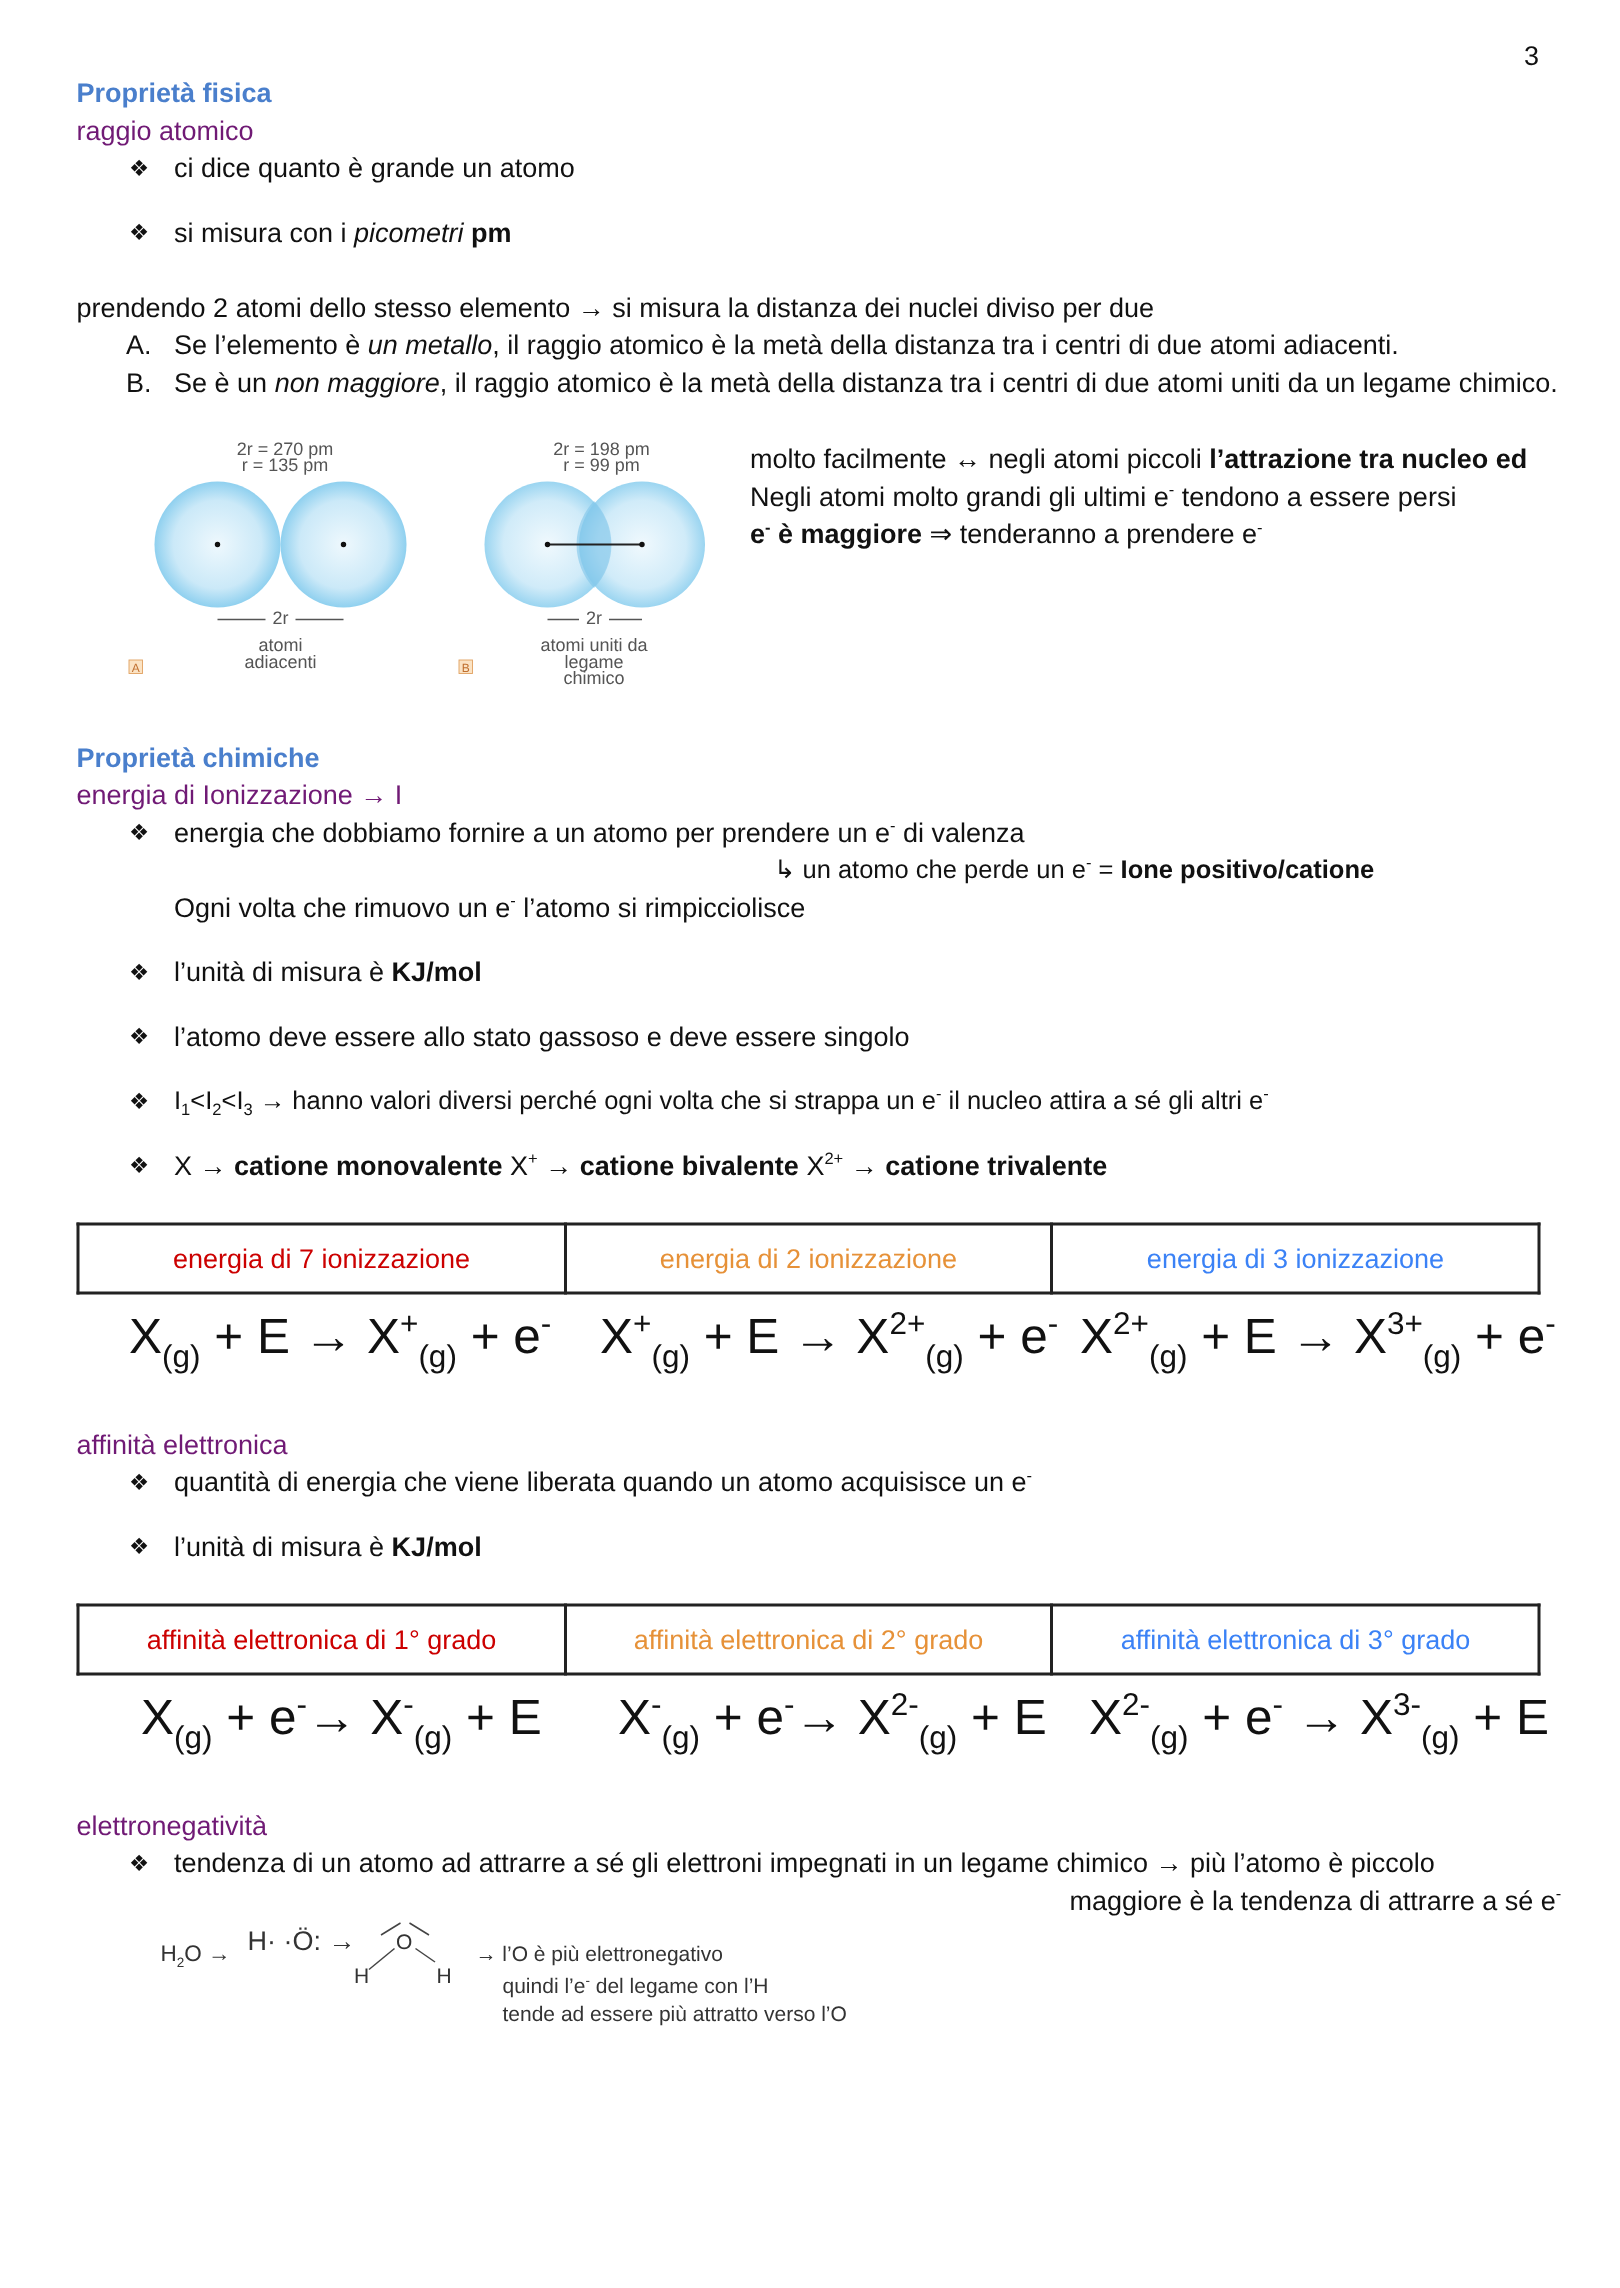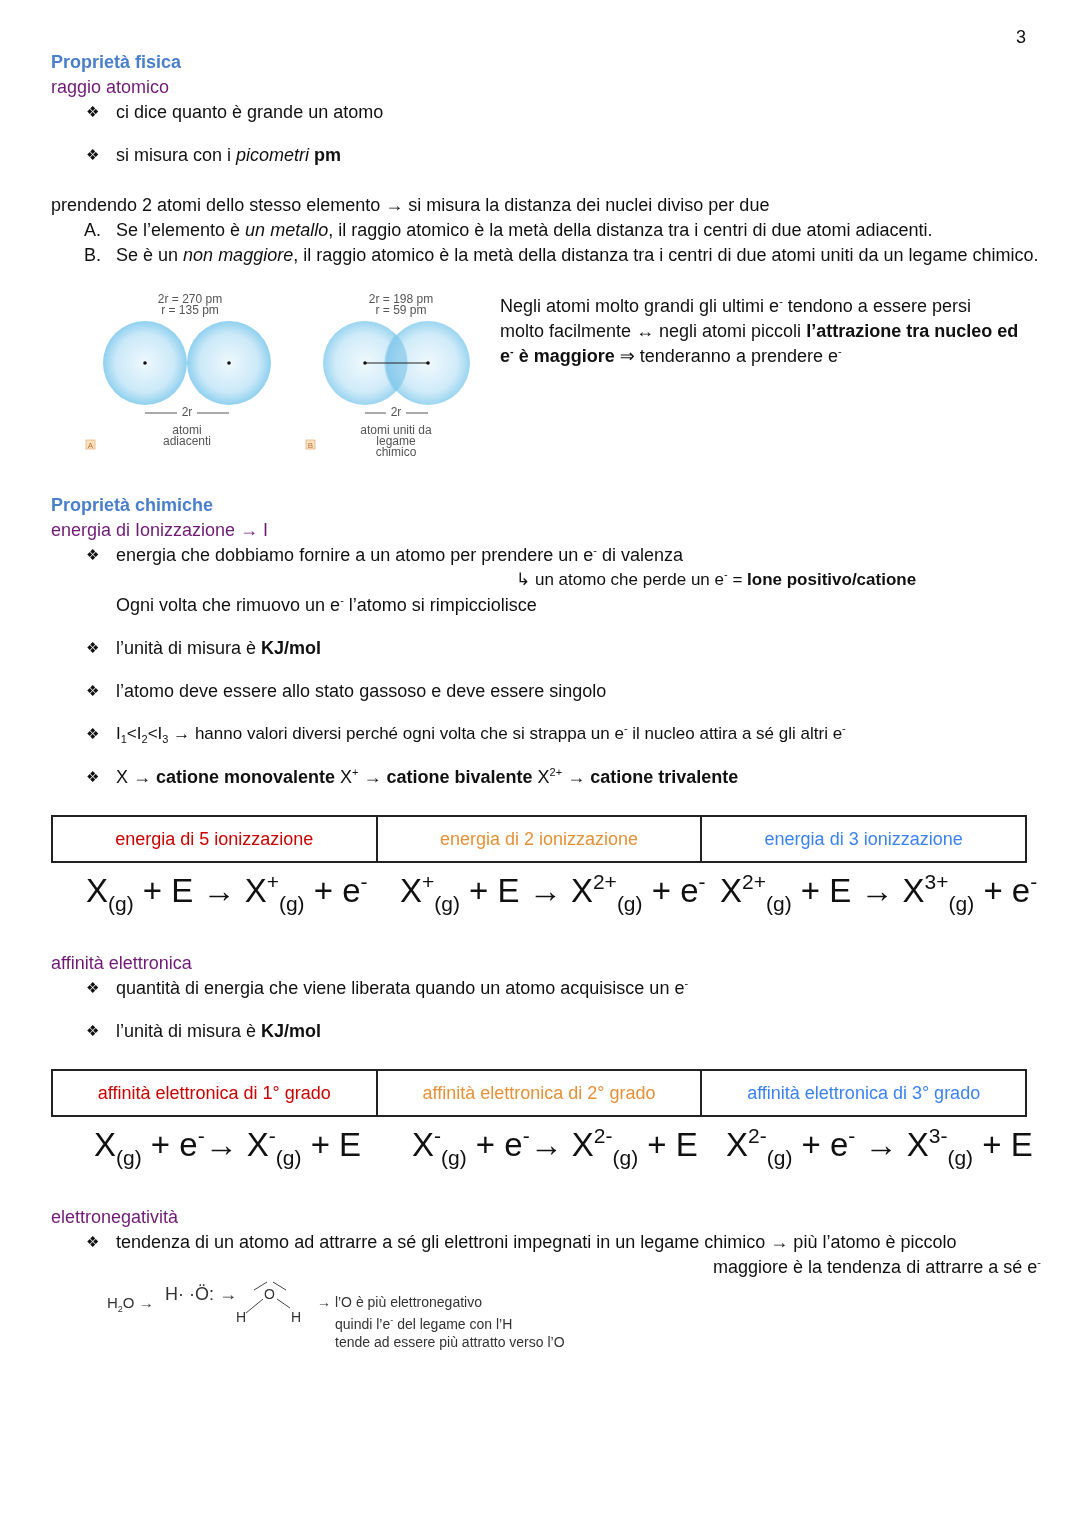--- a/index.html
+++ b/index.html
@@ -65,39 +65,39 @@
     <line x1="285" y1="128" x2="348" y2="128" stroke="#555" stroke-width="1"></line>
     <rect x="6" y="155" width="9" height="9" fill="#fbe3c4" stroke="#e0a060" stroke-width="0.6"></rect>
     <rect x="226" y="155" width="9" height="9" fill="#fbe3c4" stroke="#e0a060" stroke-width="0.6"></rect>
   </svg>
   <div class="diag-label" style="left:70px;top:9px;width:80px;">
       <div>2r = 270 pm</div>
       <div>r = 135 pm</div>
     </div>
   <div class="diag-label" style="left:281px;top:9px;width:80px;">
       <div>2r = 198 pm</div>
-      <div>r = 59 pm</div>
+      <div>r = 99 pm</div>
     </div>
   <div class="diag-label" style="left:97px;top:122px;width:20px;background:#fff;">2r</div>
   <div class="diag-label" style="left:306px;top:122px;width:20px;background:#fff;">2r</div>
   <div class="diag-label" style="left:67px;top:140px;width:80px;">
       <div>atomi</div>
       <div>adiacenti</div>
     </div>
   <div class="diag-label" style="left:276px;top:140px;width:80px;">
       <div>atomi uniti da</div>
       <div>legame chimico</div>
     </div>
   <div class="diag-label" style="left:6px;top:155px;width:9px;font-size:8px;color:#c07030;">A</div>
   <div class="diag-label" style="left:226px;top:155px;width:9px;font-size:8px;color:#c07030;">B</div>
 </div>
 
 <div class="abs txt" style="left:500px;top:294px;line-height:25px;">
+  <div><span>molto facilmente ↔ negli atomi piccoli </span><b>l’attrazione tra nucleo ed</b></div>
   <div><span>Negli atomi molto grandi gli ultimi e</span><sup class="s">-</sup><span> tendono a essere persi</span></div>
-  <div><span>molto facilmente ↔ negli atomi piccoli </span><b>l’attrazione tra nucleo ed</b></div>
   <div><b><span>e</span><sup class="s">-</sup><span> è maggiore</span></b><span>  ⇒ tenderanno a prendere e</span><sup class="s">-</sup></div>
 </div>
 
 <div class="abs h-blue" style="left:51px;top:495px;">Proprietà chimiche</div>
 <div class="abs h-green" style="left:51px;top:520px;">energia di Ionizzazione → I</div>
 
 <span class="bullet" style="top:546px;">❖</span>
 <div class="item txt" style="top:544px;"><span>energia che dobbiamo fornire a un atomo per prendere un e</span><sup class="s">-</sup><span> di valenza</span></div>
 <div class="abs txt" style="left:516px;top:569px;font-size:17px;"><span>↳ un atomo che perde un e</span><sup class="s">-</sup><span> = </span><b>Ione positivo/catione</b></div>
 <div class="item txt" style="top:594px;"><span>Ogni volta che rimuovo un e</span><sup class="s">-</sup><span> l’atomo si rimpicciolisce</span></div>
@@ -110,21 +110,21 @@
 
 <span class="bullet" style="top:725px;">❖</span>
 <div class="item txt" style="top:723px;font-size:17px;"><span>I</span><sub class="s">1</sub><span>&lt;</span><span>I</span><sub class="s">2</sub><span>&lt;</span><span>I</span><sub class="s">3</sub><span> → hanno valori diversi perché ogni volta che si strappa un e</span><sup class="s">-</sup><span> il nucleo attira a sé gli altri e</span><sup class="s">-</sup></div>
 
 <span class="bullet" style="top:768px;">❖</span>
 <div class="item txt" style="top:766px;"><span>X → </span><b>catione monovalente</b><span> X</span><sup class="s">+</sup><span> → </span><b>catione bivalente</b><span> X</span><sup class="s">2+</sup><span> → </span><b>catione trivalente</b></div>
 
 <table class="hdr" style="top:815px;">
   <tbody>
       <tr>
-    <td class="c1">energia di 5 ionizzazione</td>
+    <td class="c1">energia di 7 ionizzazione</td>
     <td class="c2">energia di 2 ionizzazione</td>
     <td class="c3">energia di 3 ionizzazione</td>
   </tr>
 </tbody>
   </table>
 
 <div class="eq" style="left:86px;top:872px;"><span>X</span><sub>(g)</sub><span> + E → X</span><sup>+</sup><sub>(g)</sub><span> + e</span><sup>-</sup></div>
 <div class="eq" style="left:400px;top:872px;"><span>X</span><sup>+</sup><sub>(g)</sub><span> + E → X</span><sup>2+</sup><sub>(g)</sub><span> + e</span><sup>-</sup></div>
 <div class="eq" style="left:720px;top:872px;"><span>X</span><sup>2+</sup><sub>(g)</sub><span> + E → X</span><sup>3+</sup><sub>(g)</sub><span> + e</span><sup>-</sup></div>
 

